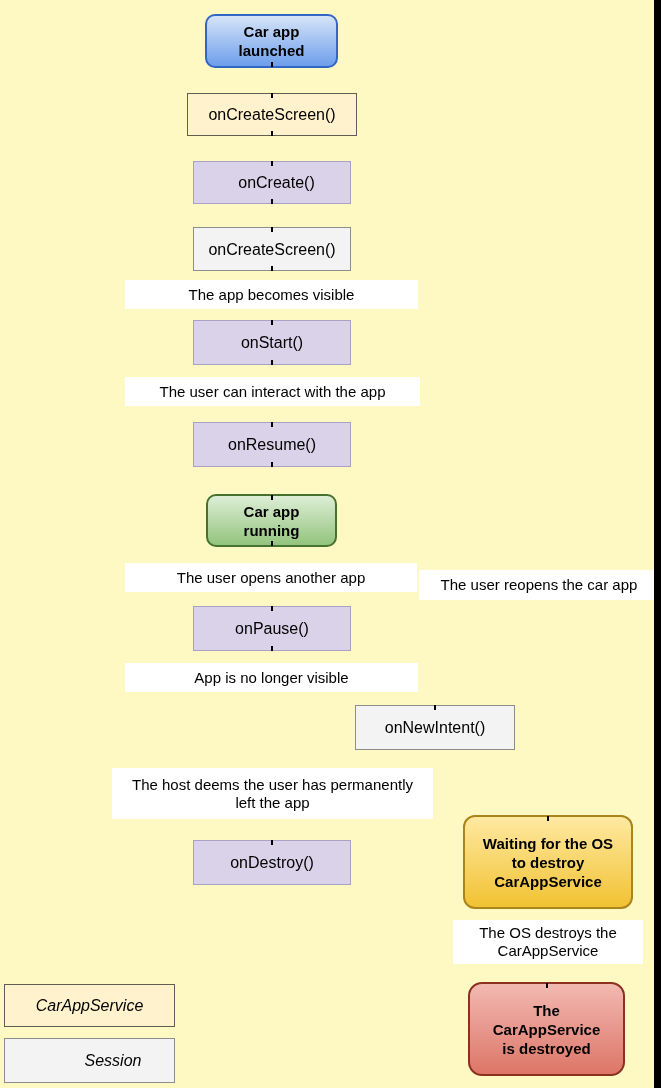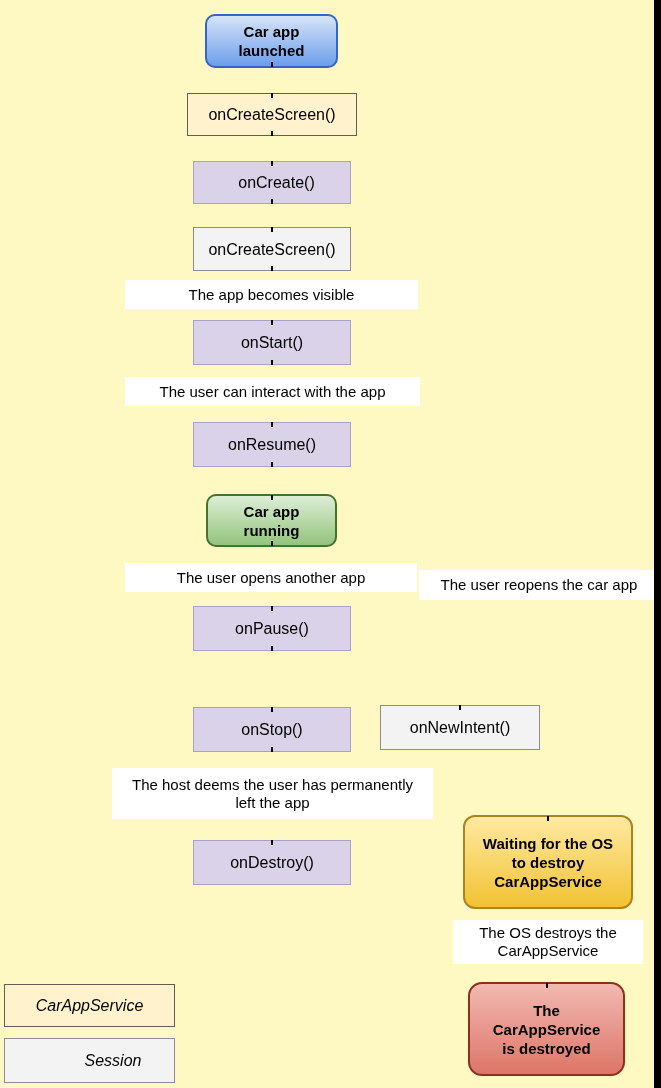--- a/index.html
+++ b/index.html
@@ -64,21 +64,21 @@
   #visible{left:125px;top:280px;width:293px;height:29px;}
   #start{left:193px;top:320px;width:158px;height:45px;}
   #interact{left:125px;top:377px;width:295px;height:29px;}
   #resume{left:193px;top:422px;width:158px;height:45px;}
   #running{left:206px;top:494px;width:131px;height:53px;}
   #opens{left:125px;top:563px;width:292px;height:29px;}
   #reopens{left:419px;top:570px;width:240px;height:30px;}
   #pause{left:193px;top:606px;width:158px;height:45px;}
   #notvisible{left:125px;top:663px;width:293px;height:29px;}
   #stop{left:193px;top:707px;width:158px;height:45px;}
-  #newintent{left:380px;top:705px;width:160px;height:45px;}
+  #newintent{left:355px;top:705px;width:160px;height:45px;}
   #hostdeems{left:112px;top:768px;width:321px;height:51px;}
   #destroy{left:193px;top:840px;width:158px;height:45px;}
   #waiting{left:463px;top:815px;width:170px;height:94px;}
   #osdestroys{left:453px;top:920px;width:190px;height:44px;}
   #destroyed{left:468px;top:982px;width:157px;height:94px;}
   #leg-purple{left:4px;top:930px;width:171px;height:43px;}
   #leg-cream{left:4px;top:984px;width:171px;height:43px;}
   #leg-gray{left:4px;top:1038px;width:171px;height:45px;padding-left:47px;}
 </style>
 </head>
@@ -105,22 +105,22 @@
 
   <div id="running" class="box state green tt tb">Car app
 running</div>
 
   <div id="opens" class="box strip">The user opens another app</div>
 
   <div id="reopens" class="box strip">The user reopens the car app</div>
 
   <div id="pause" class="box purple tt tb">onPause()</div>
 
+  <div id="notvisible" class="box strip">App is no longer visible</div>
 
-  <div id="stop" class="box purple tt tb">onStop()</div>
 
   <div id="newintent" class="box gray tt">onNewIntent()</div>
 
   <div id="hostdeems" class="box strip">The host deems the user has permanently
 left the app</div>
 
   <div id="destroy" class="box purple tt">onDestroy()</div>
 
   <div id="waiting" class="box state yellow tt">Waiting for the OS
 to destroy

